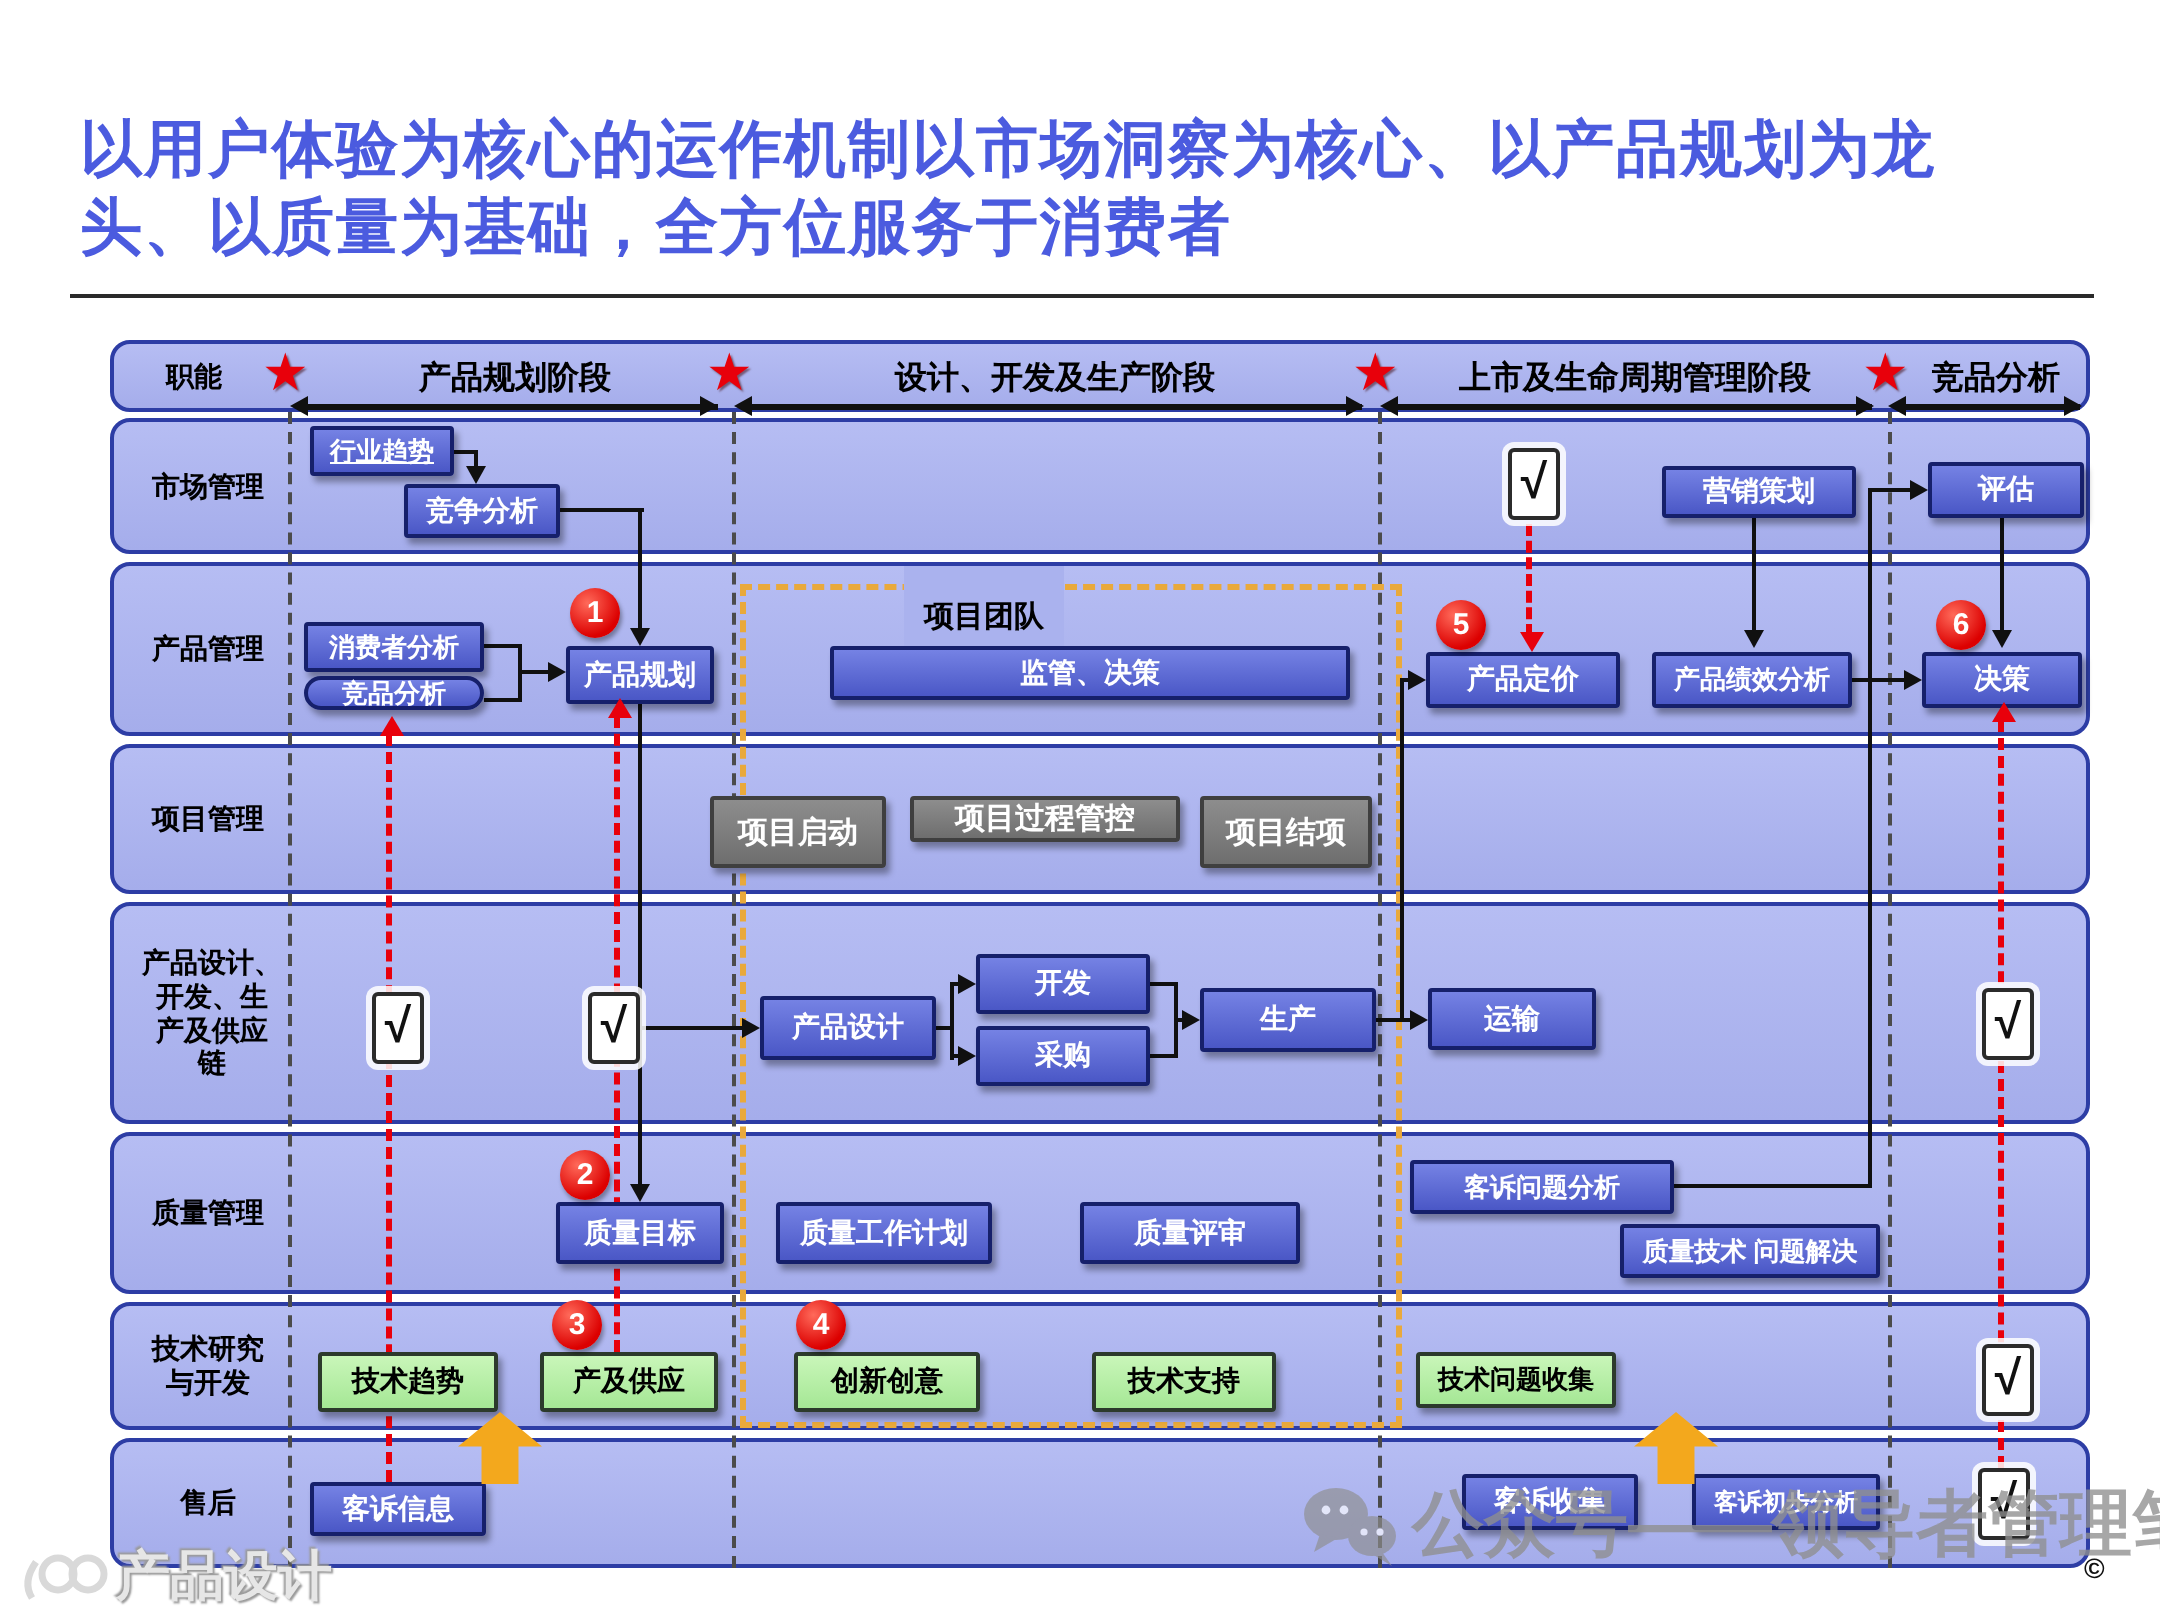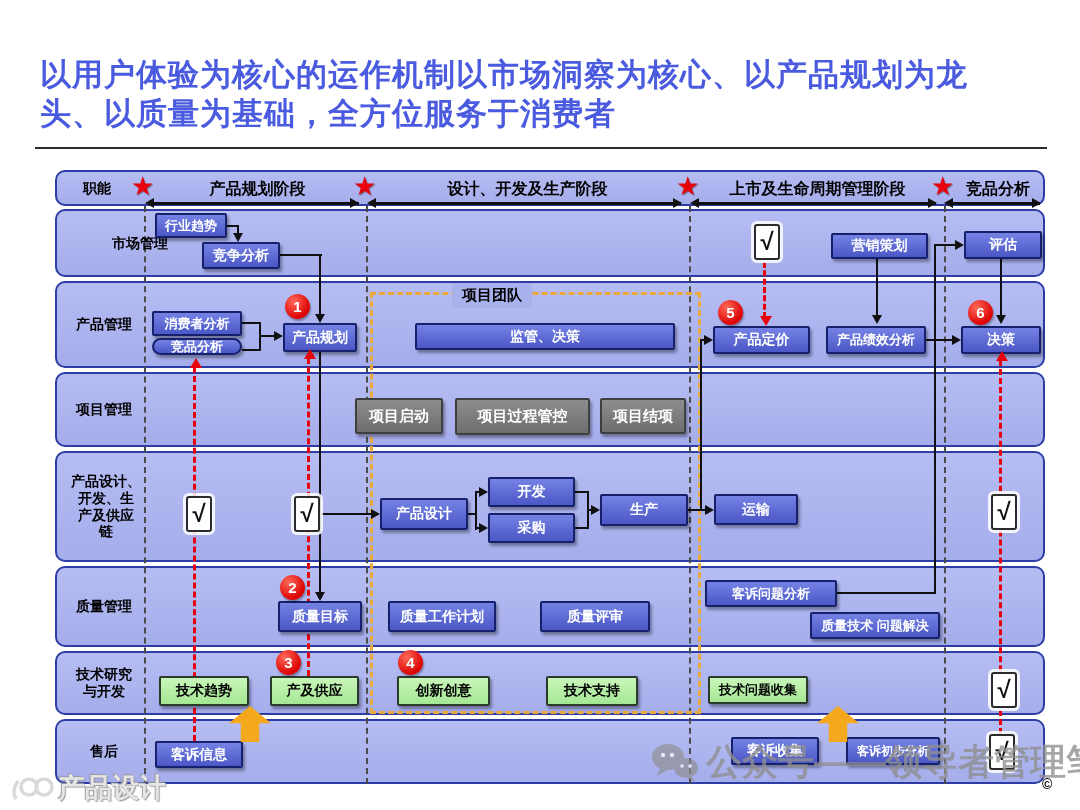--- a/index.html
+++ b/index.html
@@ -38,21 +38,21 @@
   .arr.ru{border-left:6px solid transparent;border-right:6px solid transparent;border-bottom:10px solid #e8000b;border-top:none;}
   .arr.rd{border-left:6px solid transparent;border-right:6px solid transparent;border-top:10px solid #e8000b;border-bottom:none;}
   .chk{position:absolute;width:22px;height:32px;background:#fff;border:2px solid #2b2b2b;border-radius:3px;
        display:flex;align-items:center;justify-content:center;font-size:24px;font-weight:bold;color:#111;
        z-index:4;box-shadow:0 0 0 3px rgba(255,255,255,.85);box-sizing:content-box;}
   .num{position:absolute;width:25px;height:25px;border-radius:50%;
        background:radial-gradient(circle at 35% 30%,#ff6a5a,#dc0000 70%);color:#fff;font-weight:bold;
        font-size:15px;display:flex;align-items:center;justify-content:center;z-index:5;
        box-shadow:1px 2px 2px rgba(0,0,0,.35);}
   .team{position:absolute;border:3px dashed #e9a93b;z-index:1;}
-  .teamlabel{position:absolute;background:#aab2ee;padding:3px 10px;font-weight:bold;font-size:15px;
+  .teamlabel{position:absolute;background:#aab2ee;padding:16px 10px;font-weight:bold;font-size:15px;
              z-index:2;white-space:nowrap;color:#000;}
   .uparrow{position:absolute;width:42px;height:36px;background:#f3a81d;z-index:6;
            clip-path:polygon(50% 0,100% 48%,72% 48%,72% 100%,28% 100%,28% 48%,0 48%);}
   .wm-account{position:absolute;left:648px;top:738px;z-index:7;display:flex;align-items:center;gap:6px;
               color:#8f8f8f;opacity:.78;font-size:36px;font-weight:bold;white-space:nowrap;}
   .wm-brand{position:absolute;left:8px;top:770px;z-index:7;display:flex;align-items:center;gap:4px;
             color:#e6e6e6;font-size:27px;font-weight:bold;white-space:nowrap;
             text-shadow:1px 1px 1px #9a9a9a,-1px -1px 1px #9a9a9a;}
   .copyright{position:absolute;left:1042px;top:776px;z-index:7;color:#111;font-size:14px;font-weight:bold;}
 </style>
@@ -89,21 +89,21 @@
   <div class="hline th" style="left:375px;top:202px;width:306px;"></div>
   <div class="arr l" style="left:367px;top:198px;"></div>
   <div class="arr r" style="left:673px;top:198px;"></div>
   <div class="hline th" style="left:698px;top:202px;width:238px;"></div>
   <div class="arr l" style="left:690px;top:198px;"></div>
   <div class="arr r" style="left:928px;top:198px;"></div>
   <div class="hline th" style="left:952px;top:202px;width:88px;"></div>
   <div class="arr l" style="left:944px;top:198px;"></div>
   <div class="arr r" style="left:1032px;top:198px;"></div>
 
-  <div class="rowlabel" style="left:58px;top:209px;width:92px;height:68px;padding-left:36px;">市场管理</div>
+  <div class="rowlabel" style="left:58px;top:209px;width:92px;height:68px;">市场管理</div>
   <div class="rowlabel" style="left:58px;top:281px;width:92px;height:87px;">产品管理</div>
   <div class="rowlabel" style="left:58px;top:372px;width:92px;height:75px;">项目管理</div>
   <div class="rowlabel" style="left:58px;top:451px;width:96px;height:111px;">产品设计、
 开发、生
 产及供应
 链</div>
   <div class="rowlabel" style="left:58px;top:566px;width:92px;height:81px;">质量管理</div>
   <div class="rowlabel" style="left:58px;top:651px;width:92px;height:64px;">技术研究
 与开发</div>
   <div class="rowlabel" style="left:58px;top:719px;width:92px;height:65px;">售后</div>
@@ -118,39 +118,39 @@
 
   <div class="vdr" style="left:193px;top:367px;height:374px;"></div>
   <div class="arr ru" style="left:190px;top:358px;"></div>
   <div class="vdr" style="left:307px;top:358px;height:318px;"></div>
   <div class="arr ru" style="left:304px;top:349px;"></div>
   <div class="vdr" style="left:763px;top:262px;height:56px;"></div>
   <div class="arr rd" style="left:760px;top:316px;"></div>
   <div class="vdr" style="left:999px;top:360px;height:374px;"></div>
   <div class="arr ru" style="left:996px;top:351px;"></div>
 
-  <div class="bbox" style="left:155px;top:213px;width:72px;height:25px;font-size:13px;">行业趋势</div>
+  <div class="bbox" style="left:155px;top:213px;width:72px;height:25px;font-size:13px;text-decoration:underline;">行业趋势</div>
   <div class="bbox" style="left:202px;top:242px;width:78px;height:27px;">竞争分析</div>
   <div class="chk" style="left:754px;top:224px;">√</div>
   <div class="bbox" style="left:831px;top:233px;width:97px;height:26px;">营销策划</div>
   <div class="bbox" style="left:964px;top:231px;width:78px;height:28px;">评估</div>
 
   <div class="num" style="left:285px;top:294px;">1</div>
   <div class="bbox" style="left:152px;top:311px;width:90px;height:25px;font-size:13px;">消费者分析</div>
   <div class="bbox" style="left:152px;top:338px;width:90px;height:17px;font-size:13px;border-radius:10px;">竞品分析</div>
   <div class="bbox" style="left:283px;top:323px;width:74px;height:29px;">产品规划</div>
   <div class="bbox" style="left:415px;top:323px;width:260px;height:27px;">监管、决策</div>
   <div class="num" style="left:718px;top:300px;">5</div>
   <div class="bbox" style="left:713px;top:326px;width:97px;height:28px;">产品定价</div>
   <div class="bbox" style="left:826px;top:326px;width:100px;height:28px;font-size:13px;">产品绩效分析</div>
   <div class="num" style="left:968px;top:300px;">6</div>
   <div class="bbox" style="left:961px;top:326px;width:80px;height:28px;">决策</div>
 
   <div class="gbox" style="left:355px;top:398px;width:88px;height:36px;">项目启动</div>
-  <div class="gbox" style="left:455px;top:398px;width:135px;height:37px;">项目过程管控</div>
+  <div class="gbox" style="left:455px;top:398px;width:135px;height:23px;">项目过程管控</div>
   <div class="gbox" style="left:600px;top:398px;width:86px;height:36px;">项目结项</div>
 
   <div class="chk" style="left:186px;top:496px;">√</div>
   <div class="chk" style="left:294px;top:496px;">√</div>
   <div class="bbox" style="left:380px;top:498px;width:88px;height:32px;">产品设计</div>
   <div class="bbox" style="left:488px;top:477px;width:87px;height:30px;">开发</div>
   <div class="bbox" style="left:488px;top:513px;width:87px;height:30px;">采购</div>
   <div class="bbox" style="left:600px;top:494px;width:88px;height:32px;">生产</div>
   <div class="bbox" style="left:714px;top:494px;width:84px;height:31px;">运输</div>
   <div class="chk" style="left:991px;top:494px;">√</div>

